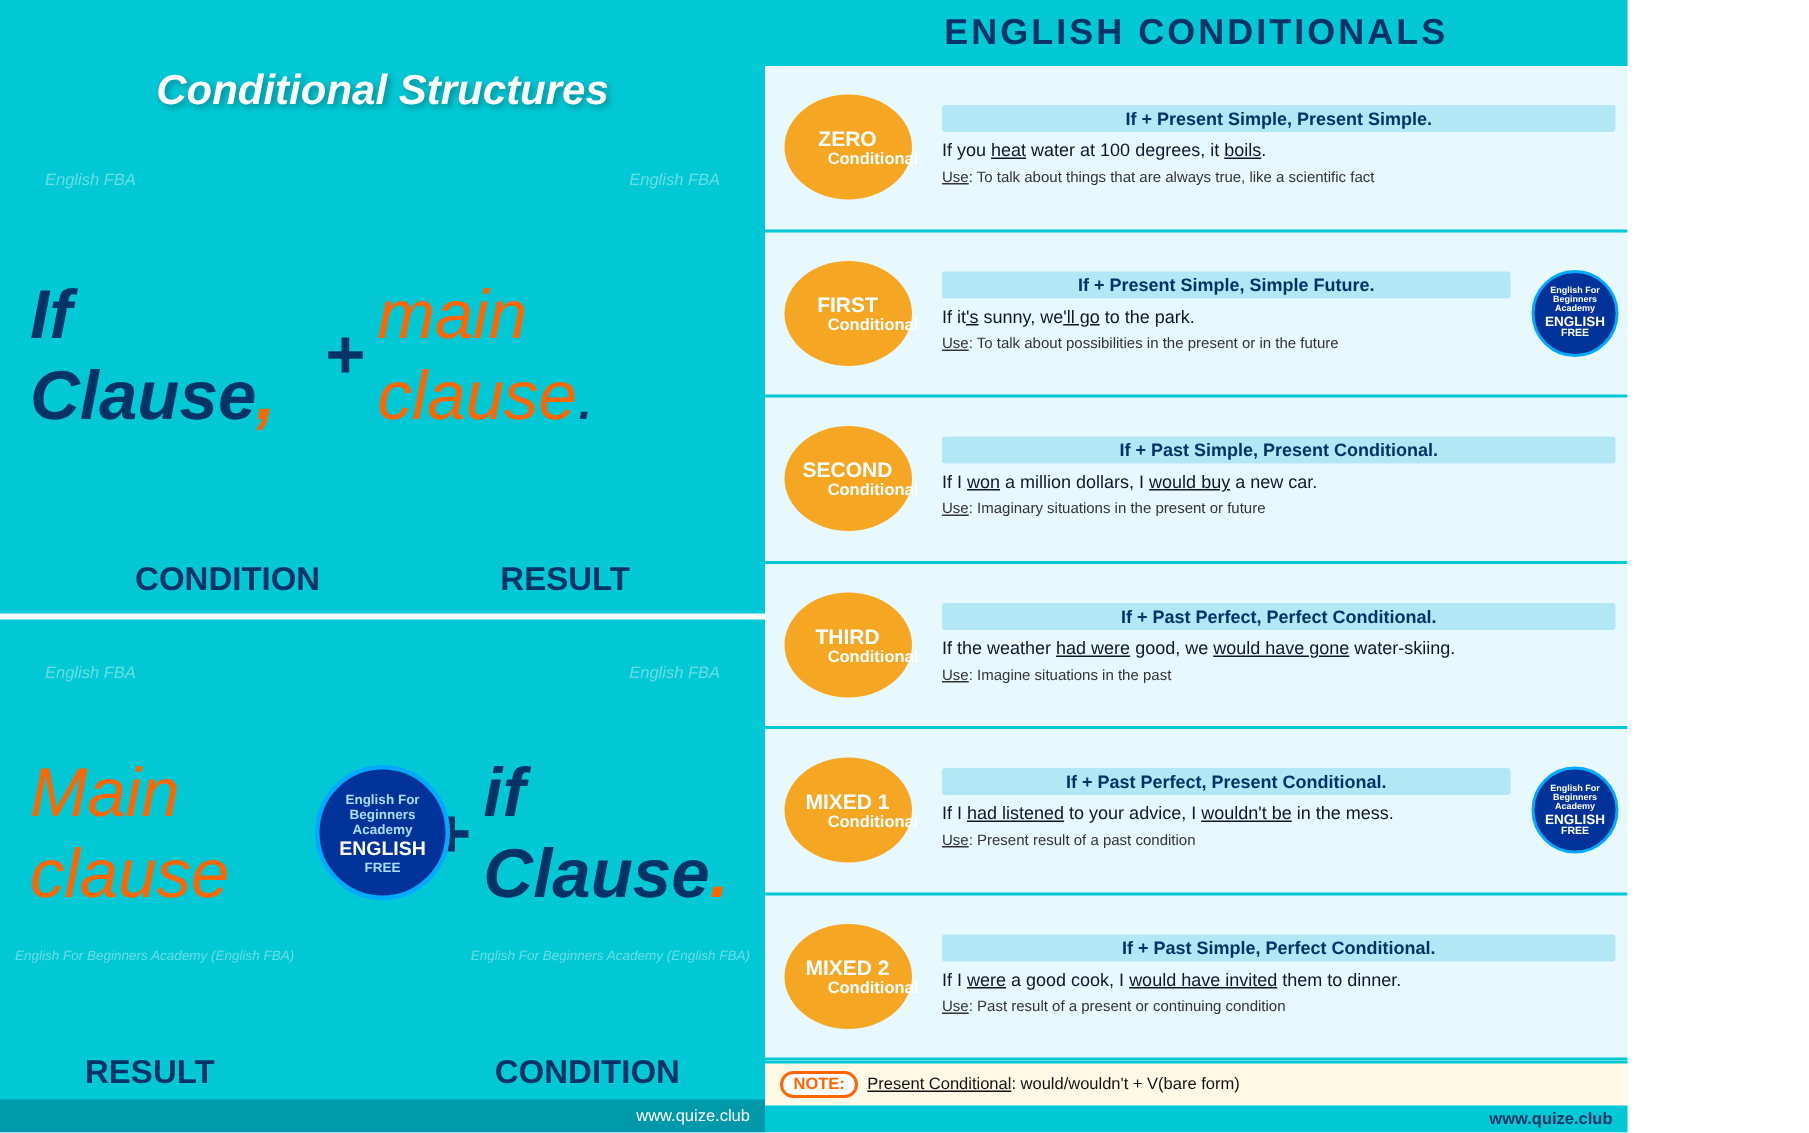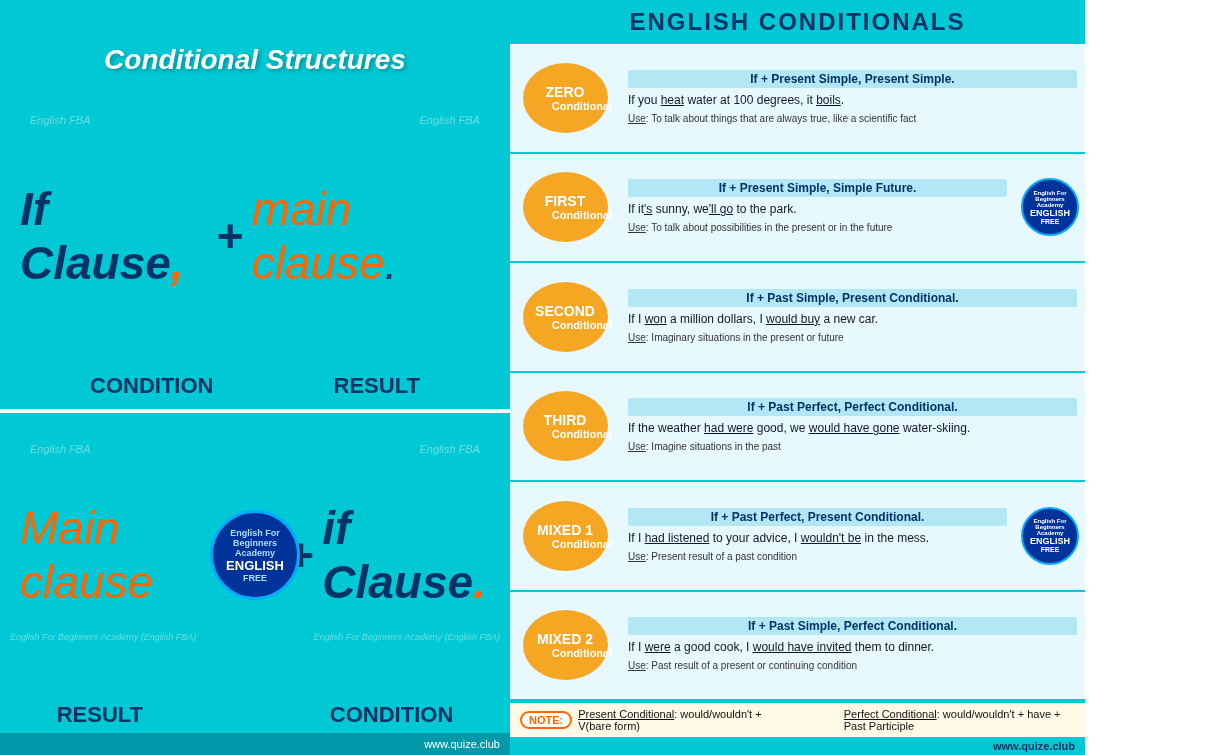--- a/index.html
+++ b/index.html
@@ -302,20 +302,21 @@
       font-size: 7px;
       font-weight: bold;
       text-align: center;
       border: 2px solid #00aaff;
     }
 
     .note-row {
       background: #fff9e6;
       padding: 5px 10px;
       display: flex;
+      flex-direction: column;
       gap: 2px;
       border-top: 2px solid #00c8d4;
     }
 
     .note-line {
       font-size: 11px;
       color: #111;
       display: flex;
       align-items: center;
       gap: 6px;
@@ -505,22 +506,18 @@
       </div>
     </div>
 
   </div>
 
   <div class="note-row">
     <div class="note-line">
       <span class="note-badge">NOTE:</span>
       <span><span class="underline">Present Conditional</span>: would/wouldn't + V(bare form)</span>
     </div>
-    <div class="note-line">
-      <span style="width:60px;flex-shrink:0"></span>
-      <span><span class="underline">Perfect Conditional</span>: would/wouldn't + have + Past Participle</span>
-    </div>
   </div>
 
   <div class="footer-bar">
     <span class="footer-text">www.quize.club</span>
   </div>
 </div>
 
 </body></html>

